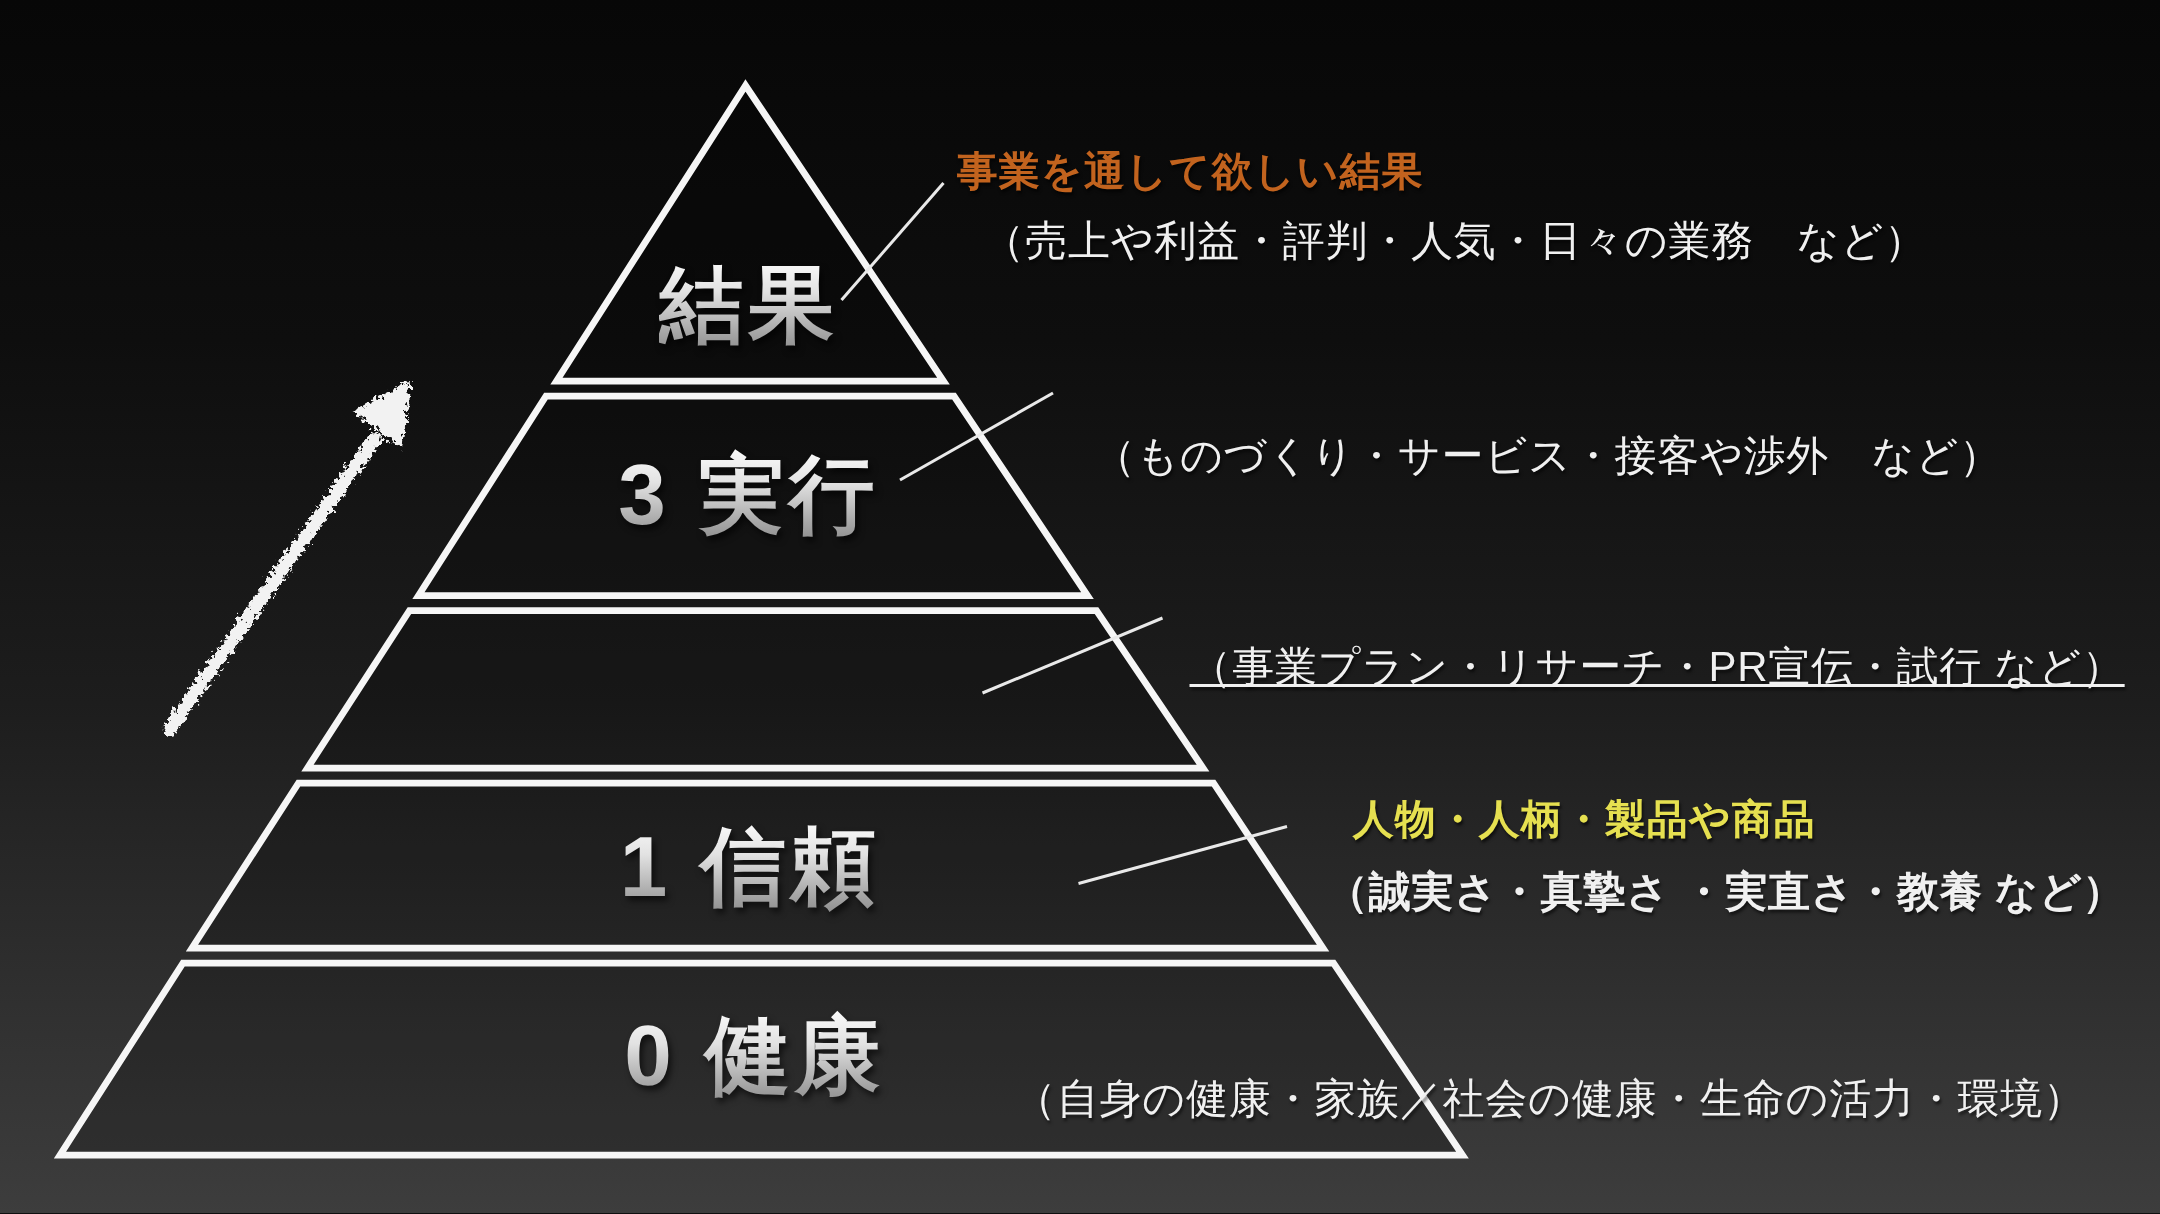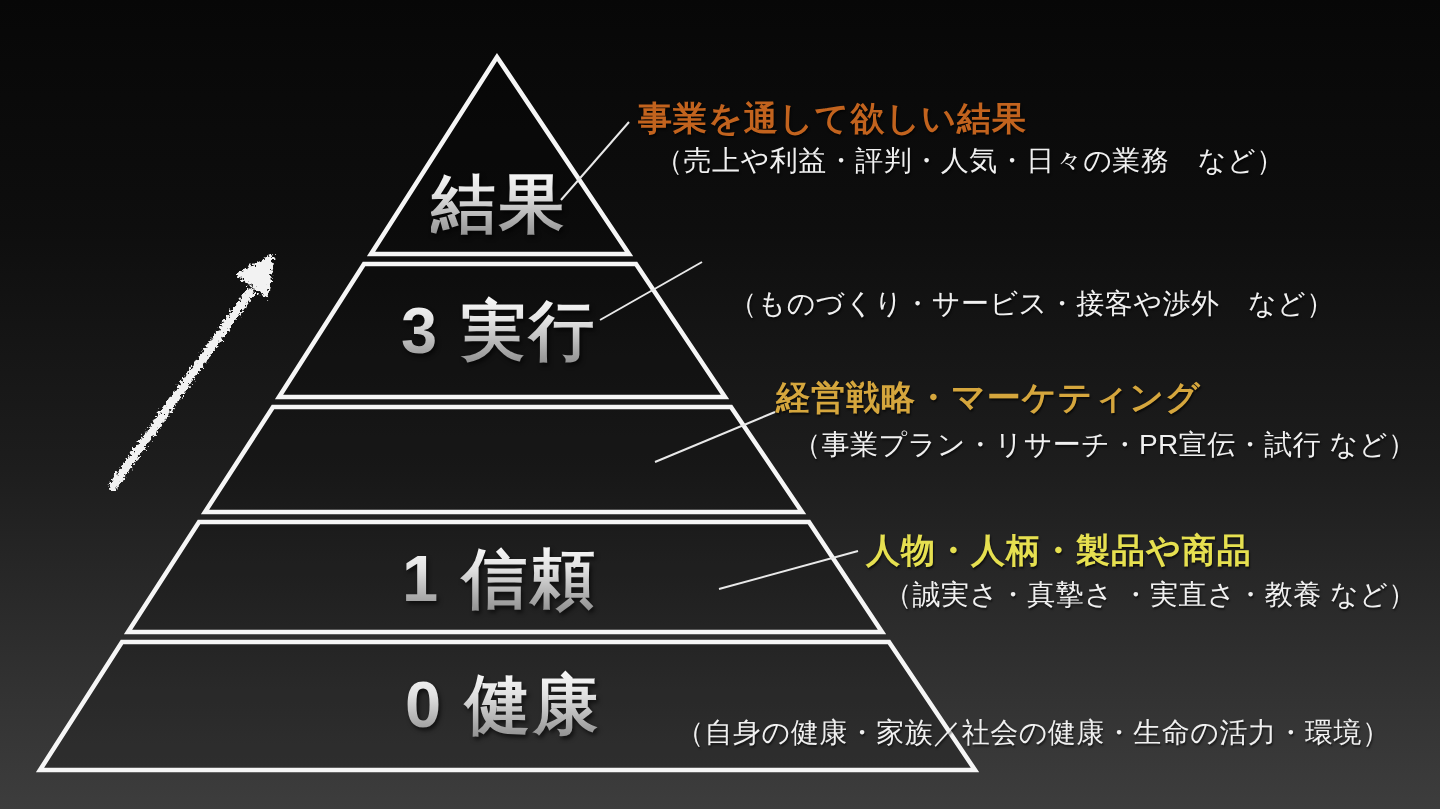--- a/index.html
+++ b/index.html
@@ -7,33 +7,33 @@
     position:relative;
     width:1440px;height:809px;
     overflow:hidden;
     background:linear-gradient(180deg,#070707 0%,#0e0e0e 28%,#1d1d1d 58%,#313131 84%,#3d3d3d 100%);
     font-family:"Liberation Sans",sans-serif;
   }
   .stage svg{position:absolute;inset:0;}
   .tier-label{
     position:absolute;
     transform:translate(-50%,-50%);
-    font-size:65px;
+    font-size:57px;
     font-weight:600;
     letter-spacing:3px;
     white-space:nowrap;
     background:linear-gradient(180deg,#ffffff 4%,#e2e2e2 38%,#a8a8a8 72%,#7d7d7d 100%);
     -webkit-background-clip:text;
     background-clip:text;
     color:transparent;
     filter:drop-shadow(2px 3px 2px rgba(0,0,0,0.6));
   }
   .ann-title{
     position:absolute;
-    font-size:34px;
+    font-size:27px;
     font-weight:700;
     white-space:nowrap;
     letter-spacing:1px;
     text-shadow:1px 2px 2px rgba(0,0,0,0.6);
   }
   .ann-desc{
     position:absolute;
     font-size:28px;
     font-weight:500;
     color:#f0f0f0;
@@ -75,21 +75,20 @@
   <div class="tier-label" style="left:499px;top:204px;">結果</div>
   <div class="tier-label" style="left:499px;top:331px;">3 実行</div>
   <div class="tier-label" style="left:500px;top:579px;">1 信頼</div>
   <div class="tier-label" style="left:503px;top:705px;text-align:right;">0 健康</div>
 
   <div class="ann-title" style="left: 638px; top: 96px; color: rgb(194, 99, 30);">事業を通して欲しい結果</div>
   <div class="ann-desc" style="left:655px;top:142px;">（売上や利益・評判・人気・日々の業務　など）</div>
 
   <div class="ann-desc" style="left:729px;top:285px;">（ものづくり・サービス・接客や渉外　など）</div>
 
-  <div class="ann-title" style="left: 776px; top: 375px; color: rgb(213, 166, 61);">経営戦略・マーケティング</div>
-  <div class="ann-desc" style="left:793px;top:426px;">（事業プラン・リサーチ・PR宣伝・試行 など）</div>
+  <div class="ann-desc" style="left:793px;top:426px;text-decoration:underline;">（事業プラン・リサーチ・PR宣伝・試行 など）</div>
 
-  <div class="ann-title" style="left: 866px; top: 528px; color: rgb(230, 224, 80);">人物・人柄・製品や商品</div>
-  <div class="ann-desc" style="left:884px;top:576px;">（誠実さ・真摯さ ・実直さ・教養 など）</div>
+  <div class="ann-title" style="left: 902px; top: 528px; color: rgb(230, 224, 80);">人物・人柄・製品や商品</div>
+  <div class="ann-desc" style="left:884px;top:576px;font-weight:bold;">（誠実さ・真摯さ ・実直さ・教養 など）</div>
 
   <div class="ann-desc" style="left:676px;top:714px;">（自身の健康・家族／社会の健康・生命の活力・環境）</div>
 
 </div>
 
 </body></html>

